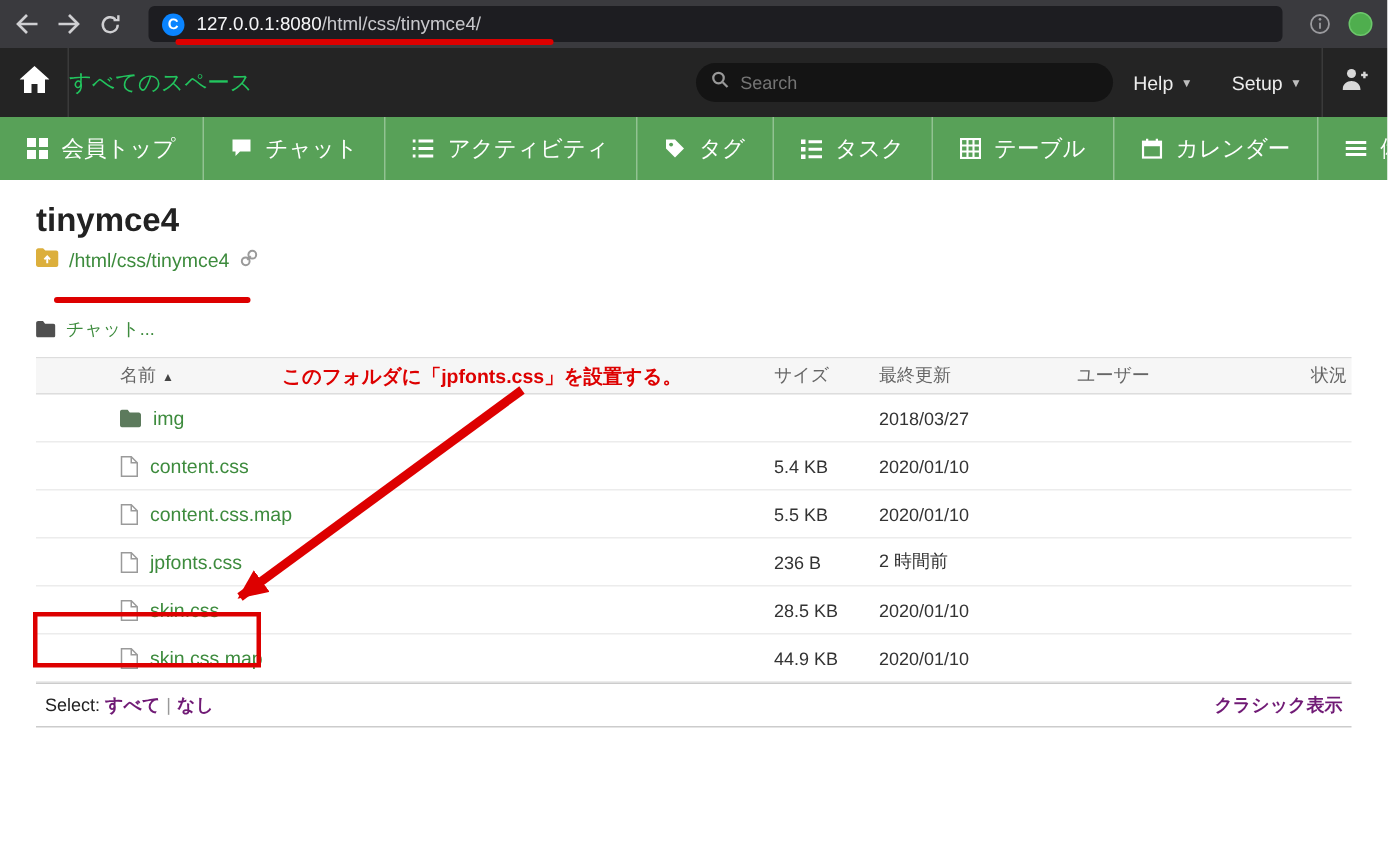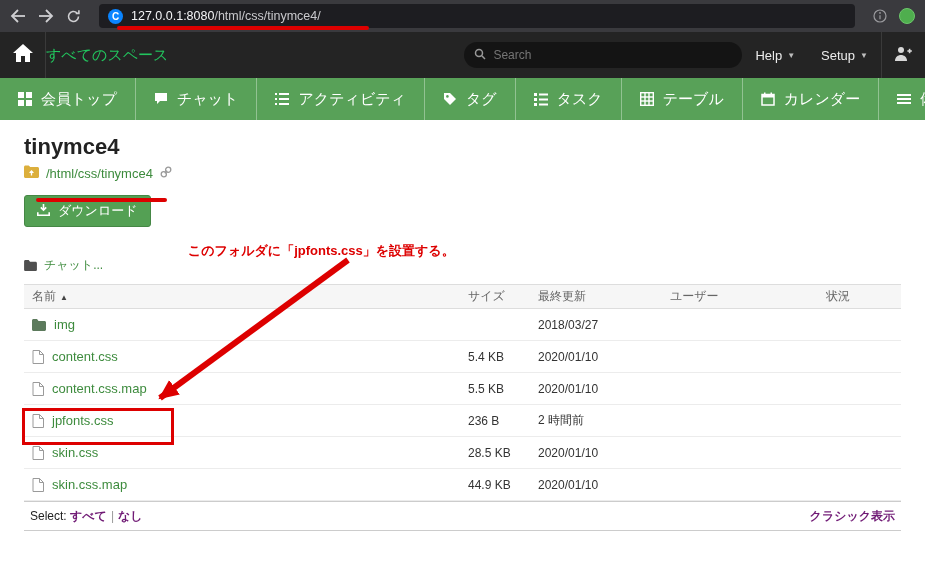--- a/index.html
+++ b/index.html
@@ -50,21 +50,21 @@
   .btn-download { margin-top:14px; display:inline-flex; align-items:center; gap:8px; background:#54a054;
                   border:1px solid #458745; color:#fff; font-size:13px; padding:6px 12px; border-radius:3px; cursor:pointer; }
   .new-create { margin-top:30px; display:flex; align-items:center; gap:7px; font-size:12px; }
   .new-create a { color:#3d8b3d; }
 
   
   .file-table { margin-top:10px; border-top:1px solid #ddd; }
   .t-head { display:flex; align-items:center; background:#f6f6f6; border-bottom:1px solid #ddd;
             height:24px; font-size:12px; color:#666; }
   .cell { padding-left:8px; }
-  .c-name { width:436px; } .c-size { width:70px; } .c-upd { width:132px; } .c-user { width:156px; } .c-status { flex:1; }
+  .c-name { width:436px;margin-left:48px; } .c-size { width:70px; } .c-upd { width:132px; } .c-user { width:156px; } .c-status { flex:1; }
   .sort-arrow { font-size:8px; color:#444; margin-left:4px; }
   .t-row { display:flex; align-items:center; height:32px; border-bottom:1px solid #ececec; font-size:12px; color:#333; }
   .t-row:last-of-type { border-bottom:none; }
   .row-name { display:flex; align-items:center; gap:8px; font-size:13px; }
   .row-name a { color:#3d8b3d; }
   .ficon { display:flex; align-items:center; }
   .folder-dark { color:#5c7a5c; }
   .folder-new { color:#4f4f4f; }
   .t-footer { display:flex; align-items:center; justify-content:space-between; height:30px;
               border-top:1px solid #ccc; border-bottom:1px solid #ccc; font-size:12px; padding:0 6px; color:#222; }
@@ -255,30 +255,20 @@
     <a>/html/css/tinymce4</a>
     <span>
       <svg width="12" height="12" viewBox="0 0 12 12" fill="none" stroke="#9a9a9a" stroke-width="1.3">
           <circle cx="3.8" cy="8.2" r="2.6"></circle>
           <circle cx="8.2" cy="3.8" r="2.6"></circle>
           <line x1="4.8" y1="7.2" x2="7.2" y2="4.8"></line>
         </svg>
     </span>
   </div>
 
-  <button class="btn-download">
-    <span>
-      <svg width="13" height="12" viewBox="0 0 13 12" fill="none" stroke="#fff" stroke-width="1.6">
-          <path d="M6.5 0v5.5"></path>
-          <path d="M3.8 3.4L6.5 6.1l2.7-2.7"></path>
-          <path d="M.8 8.3v2.9h11.4V8.3"></path>
-        </svg>
-    </span>
-    <span>ダウンロード</span>
-  </button>
 
   <div class="new-create">
     <span class="ficon folder-new">
       <svg width="13" height="11" viewBox="0 0 14 12">
           <path d="M0 1.5C0 .7.7 0 1.5 0H5l1.5 2h6C13.3 2 14 2.7 14 3.5v7c0 .8-.7 1.5-1.5 1.5h-11C.7 12 0 11.3 0 10.5z" fill="currentColor"></path>
         </svg>
     </span>
     <a>チャット...</a>
   </div>
 

